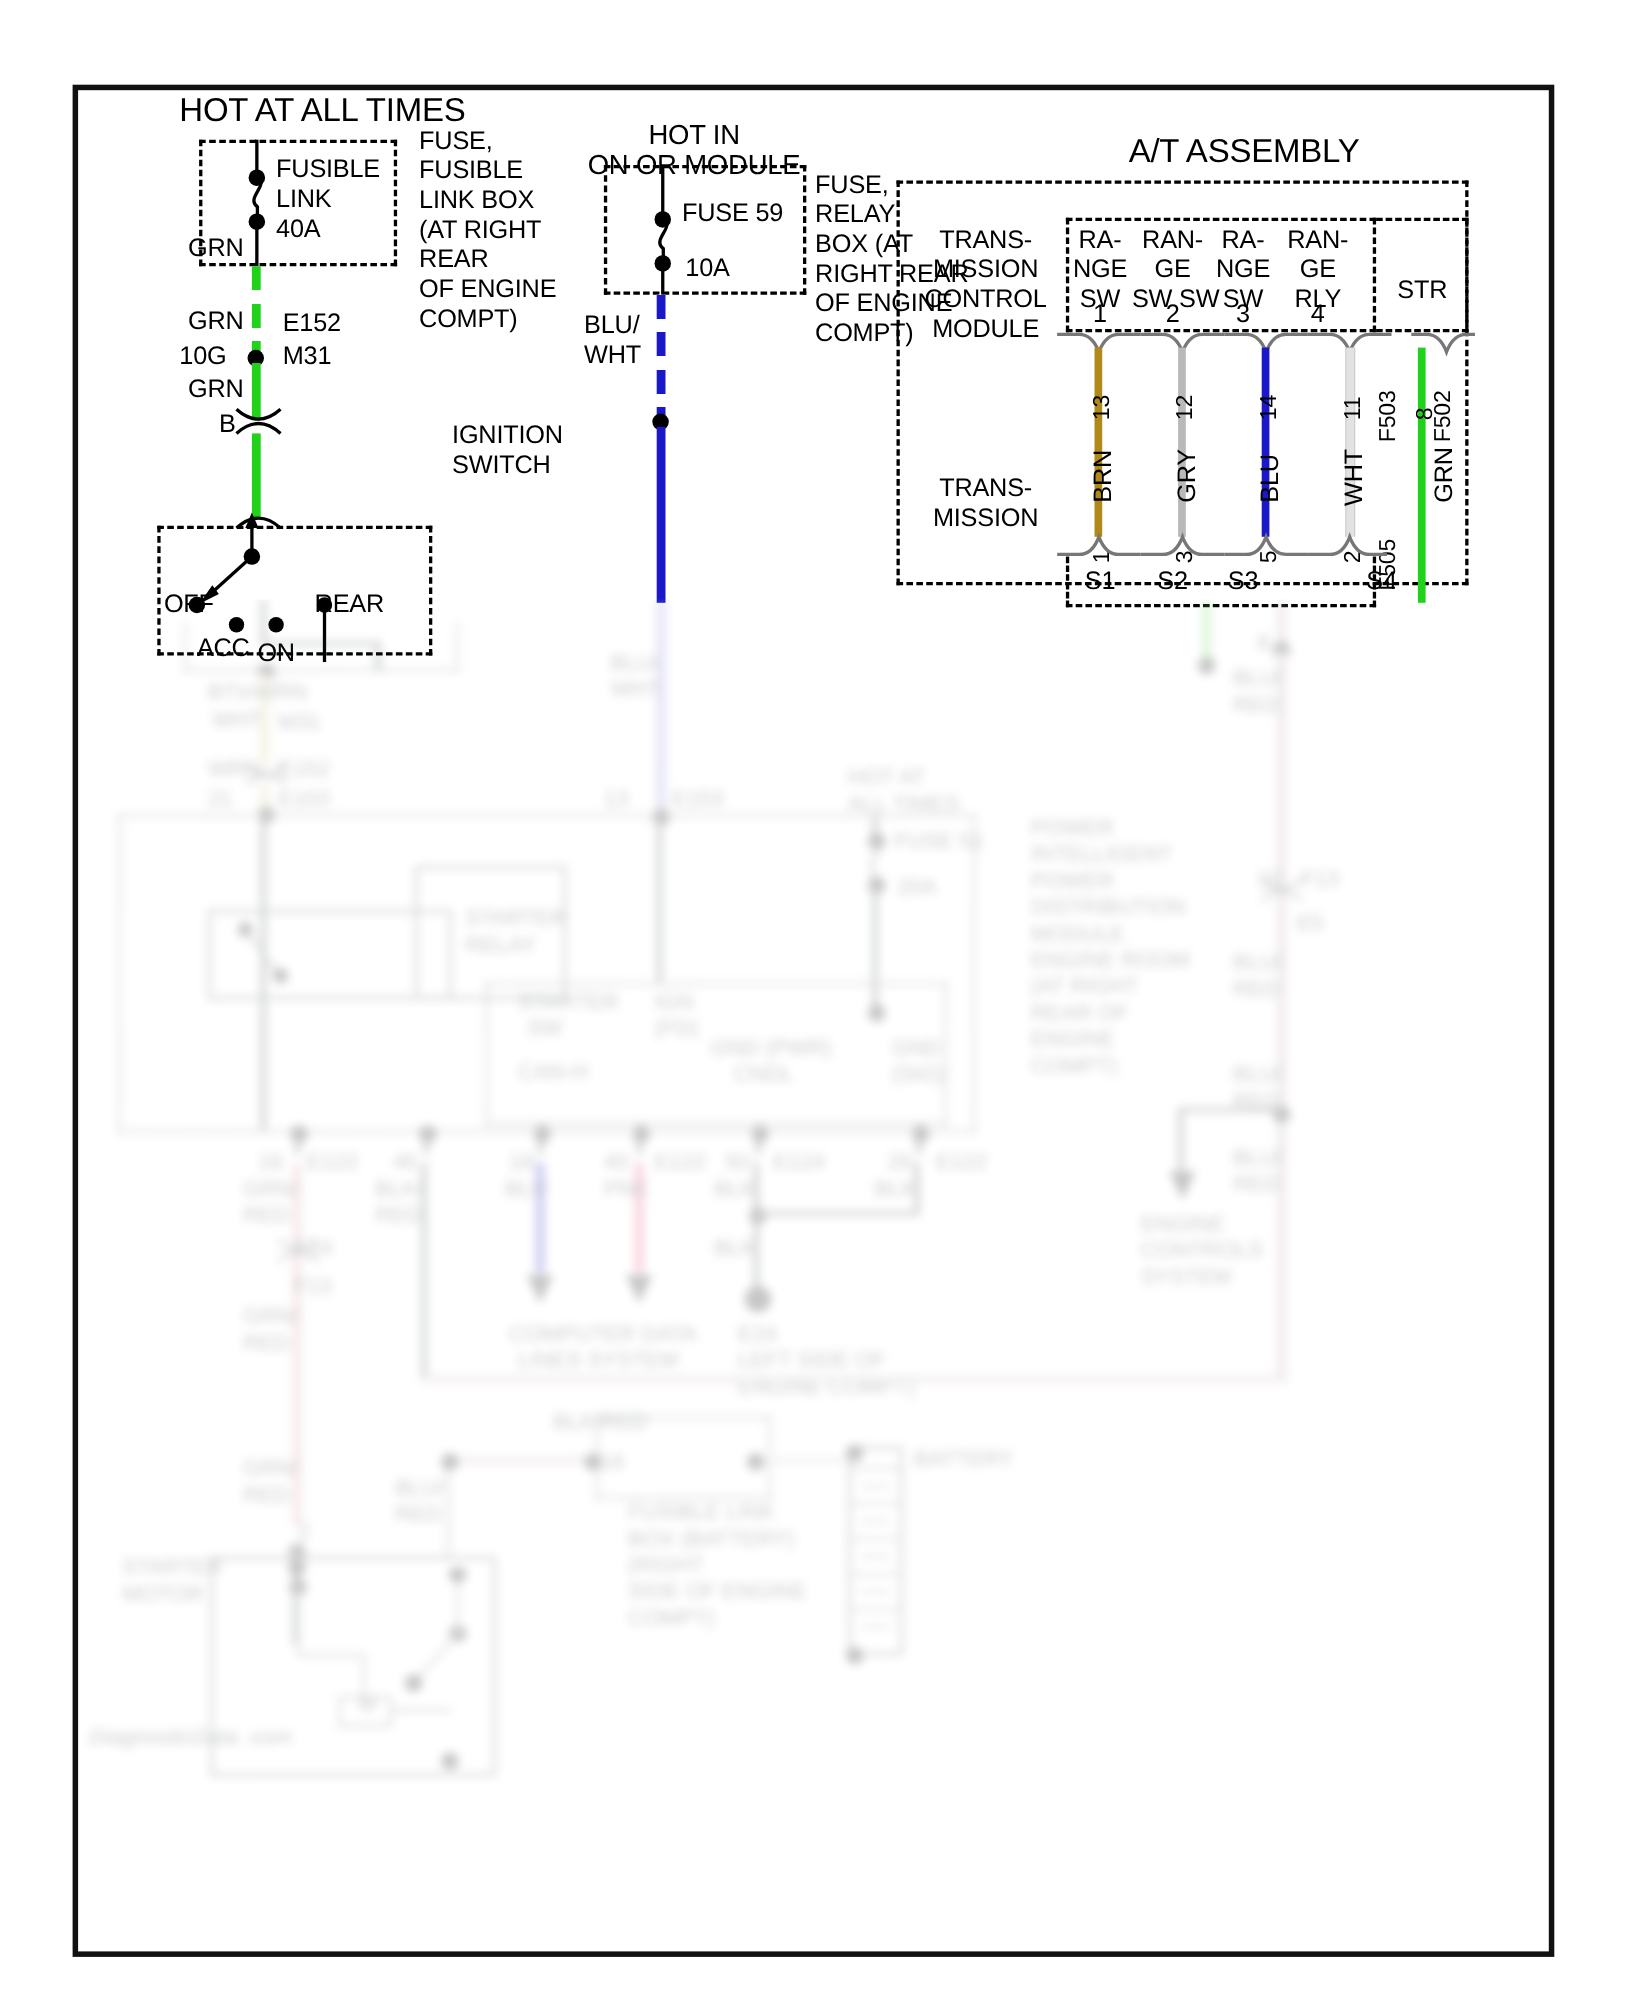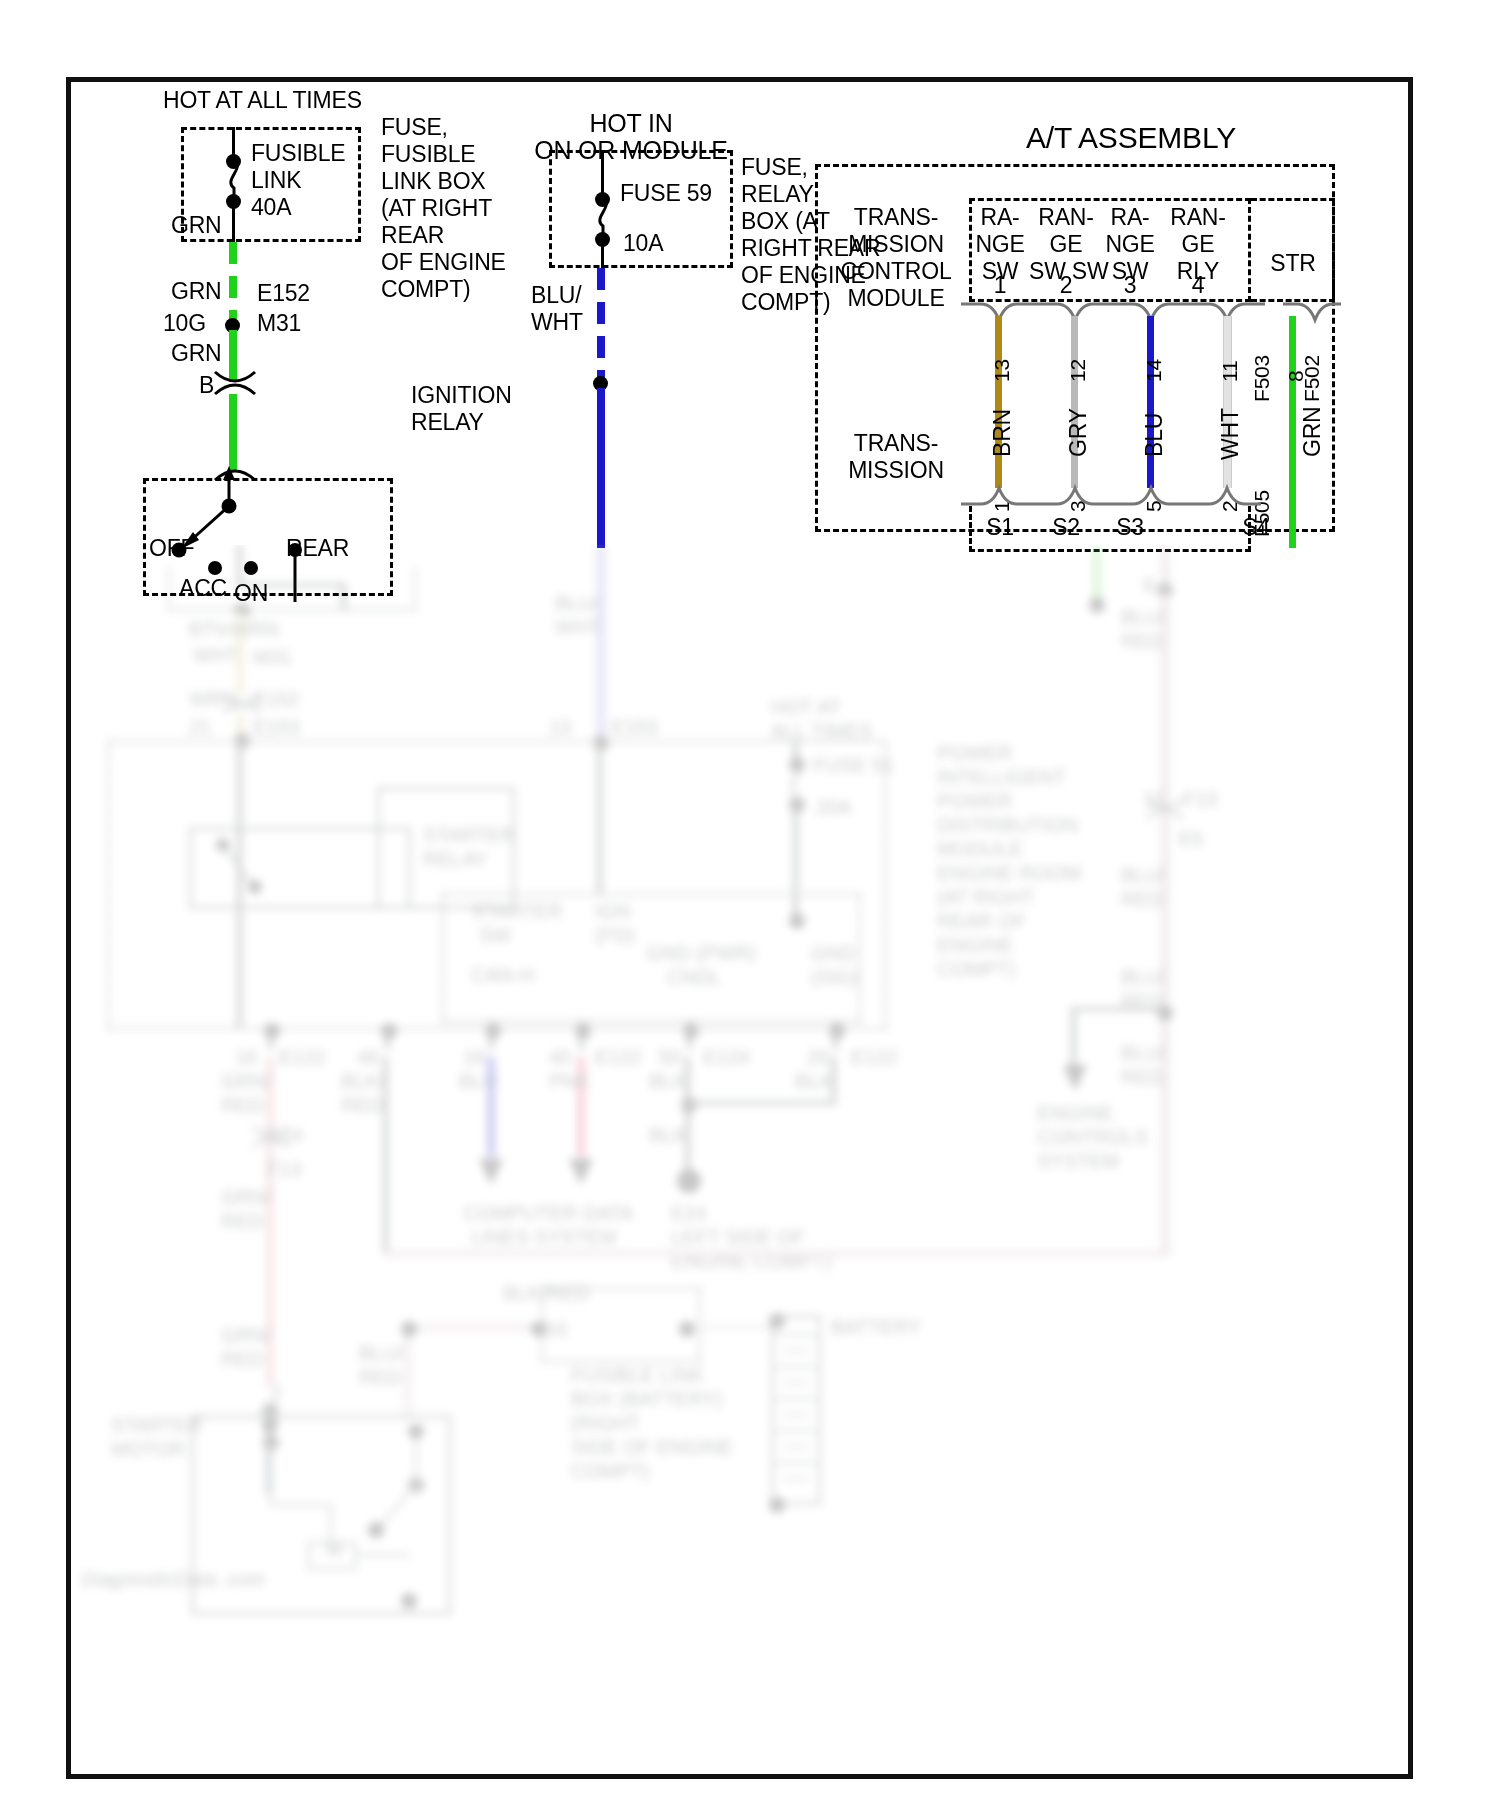--- a/index.html
+++ b/index.html
@@ -122,21 +122,21 @@
   
   .zig { position: absolute; }
   .connarc { position: absolute; }
 </style>
 </head>
 <body>
 
 <div id="diagram-frame">
   <div class="canvas">
 
-    <div class="lbl" style="left:92px; top:5px; font-size:23px;">HOT AT ALL TIMES</div>
+    <div class="lbl" style="left:92px; top:5px; font-size:30px;">HOT AT ALL TIMES</div>
 
     <div class="dashbox" style="left:110px; top:45px; width:180px; height:115px;"></div>
 
     <div class="wire vw" style="left:161px; top:45px; height:35px;"></div>
     <div class="wire hw" style="left:161px; top:45px; width:1px;"></div>
     <div class="dot" style="left:155px; top:72px;"></div>
 
     <svg class="zig" style="left:148px; top:80px;" width="30" height="36" viewBox="0 0 30 36">
       <path d="M15 0 C 26 6, 4 18, 15 26 L15 36" stroke="#000" stroke-width="3" fill="none"></path>
     </svg>
@@ -195,21 +195,21 @@
 
       <circle cx="140" cy="88" r="7" fill="#000"></circle>
       <line x1="140" y1="88" x2="140" y2="140" stroke="#000" stroke-width="3"></line>
     </svg>
 
     <div class="lbl" style="left:78px; top:453px;">OFF</div>
     <div class="lbl" style="left:108px; top:493px;">ACC</div>
     <div class="lbl" style="left:163px; top:498px;">ON</div>
     <div class="lbl" style="left:215px; top:453px;">REAR</div>
     <div class="lbl" style="left:340px; top:300px;">IGNITION
-RELAY</div>
+SWITCH</div>
 
     <div class="lbl ctr" style="left:460px; top:28px; width:200px; font-size:25px;">HOT IN
 ON OR MODULE</div>
 
     <div class="dashbox" style="left:478px; top:68px; width:184px; height:118px;"></div>
     <div class="wire vw" style="left:530px; top:68px; height:50px;"></div>
     <div class="dot" style="left:524px; top:110px;"></div>
     <svg class="zig" style="left:517px; top:118px;" width="30" height="36" viewBox="0 0 30 36">
       <path d="M15 0 C 26 6, 4 18, 15 26 L15 36" stroke="#000" stroke-width="3" fill="none"></path>
     </svg>

